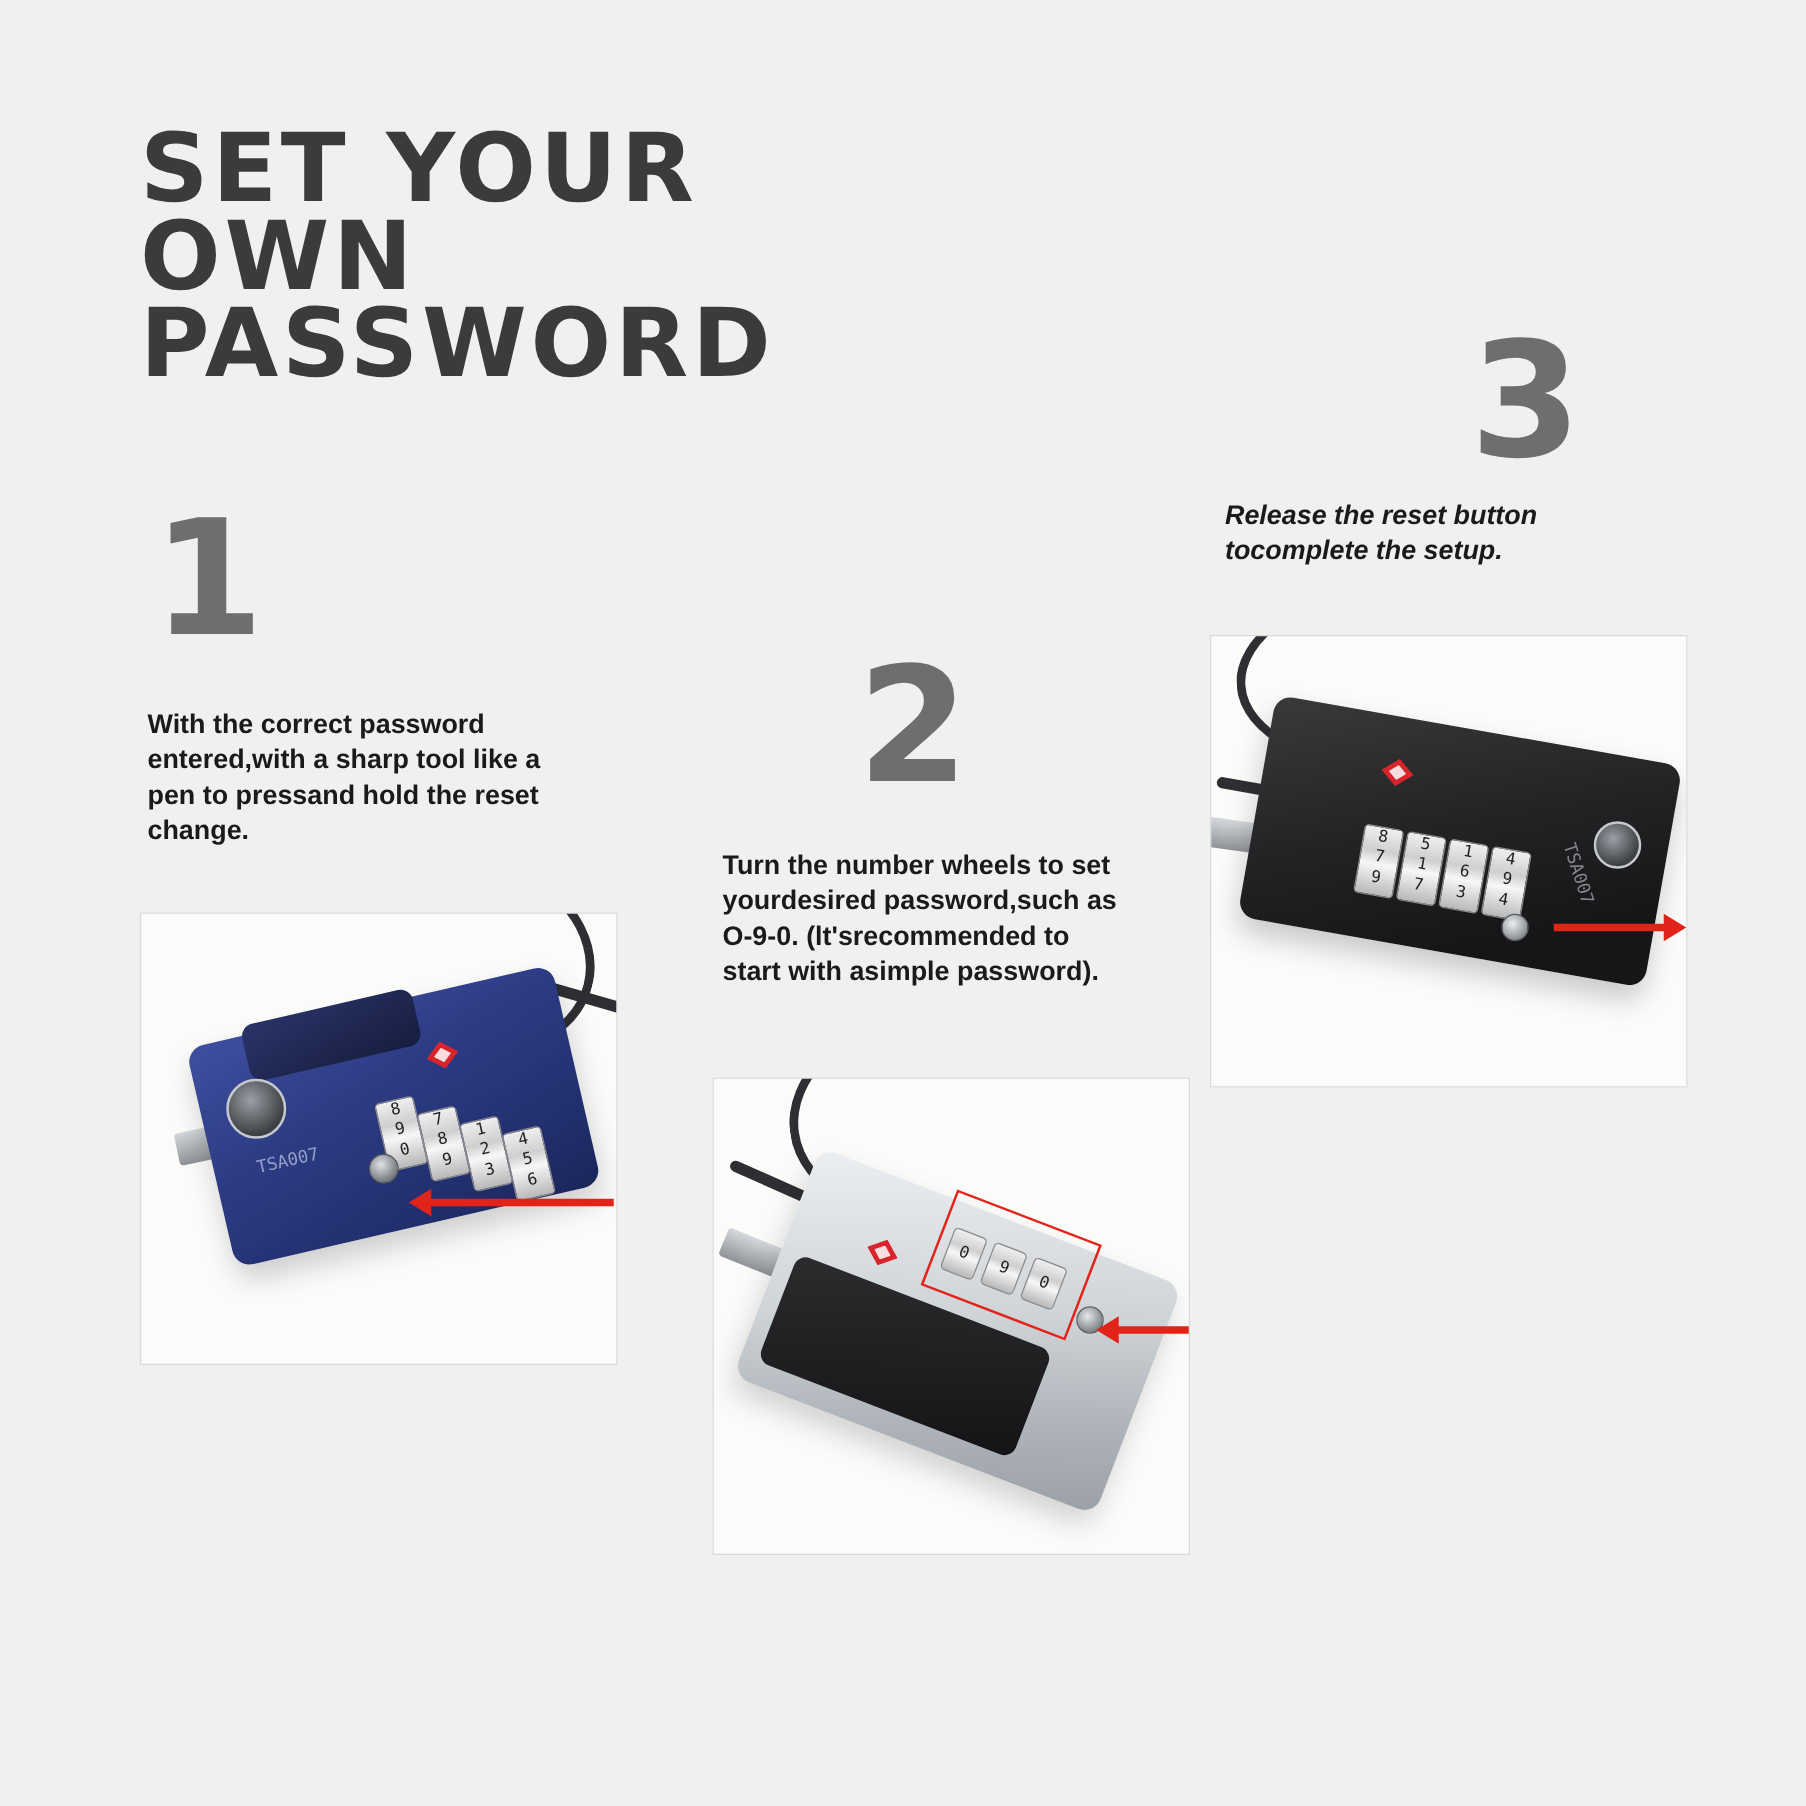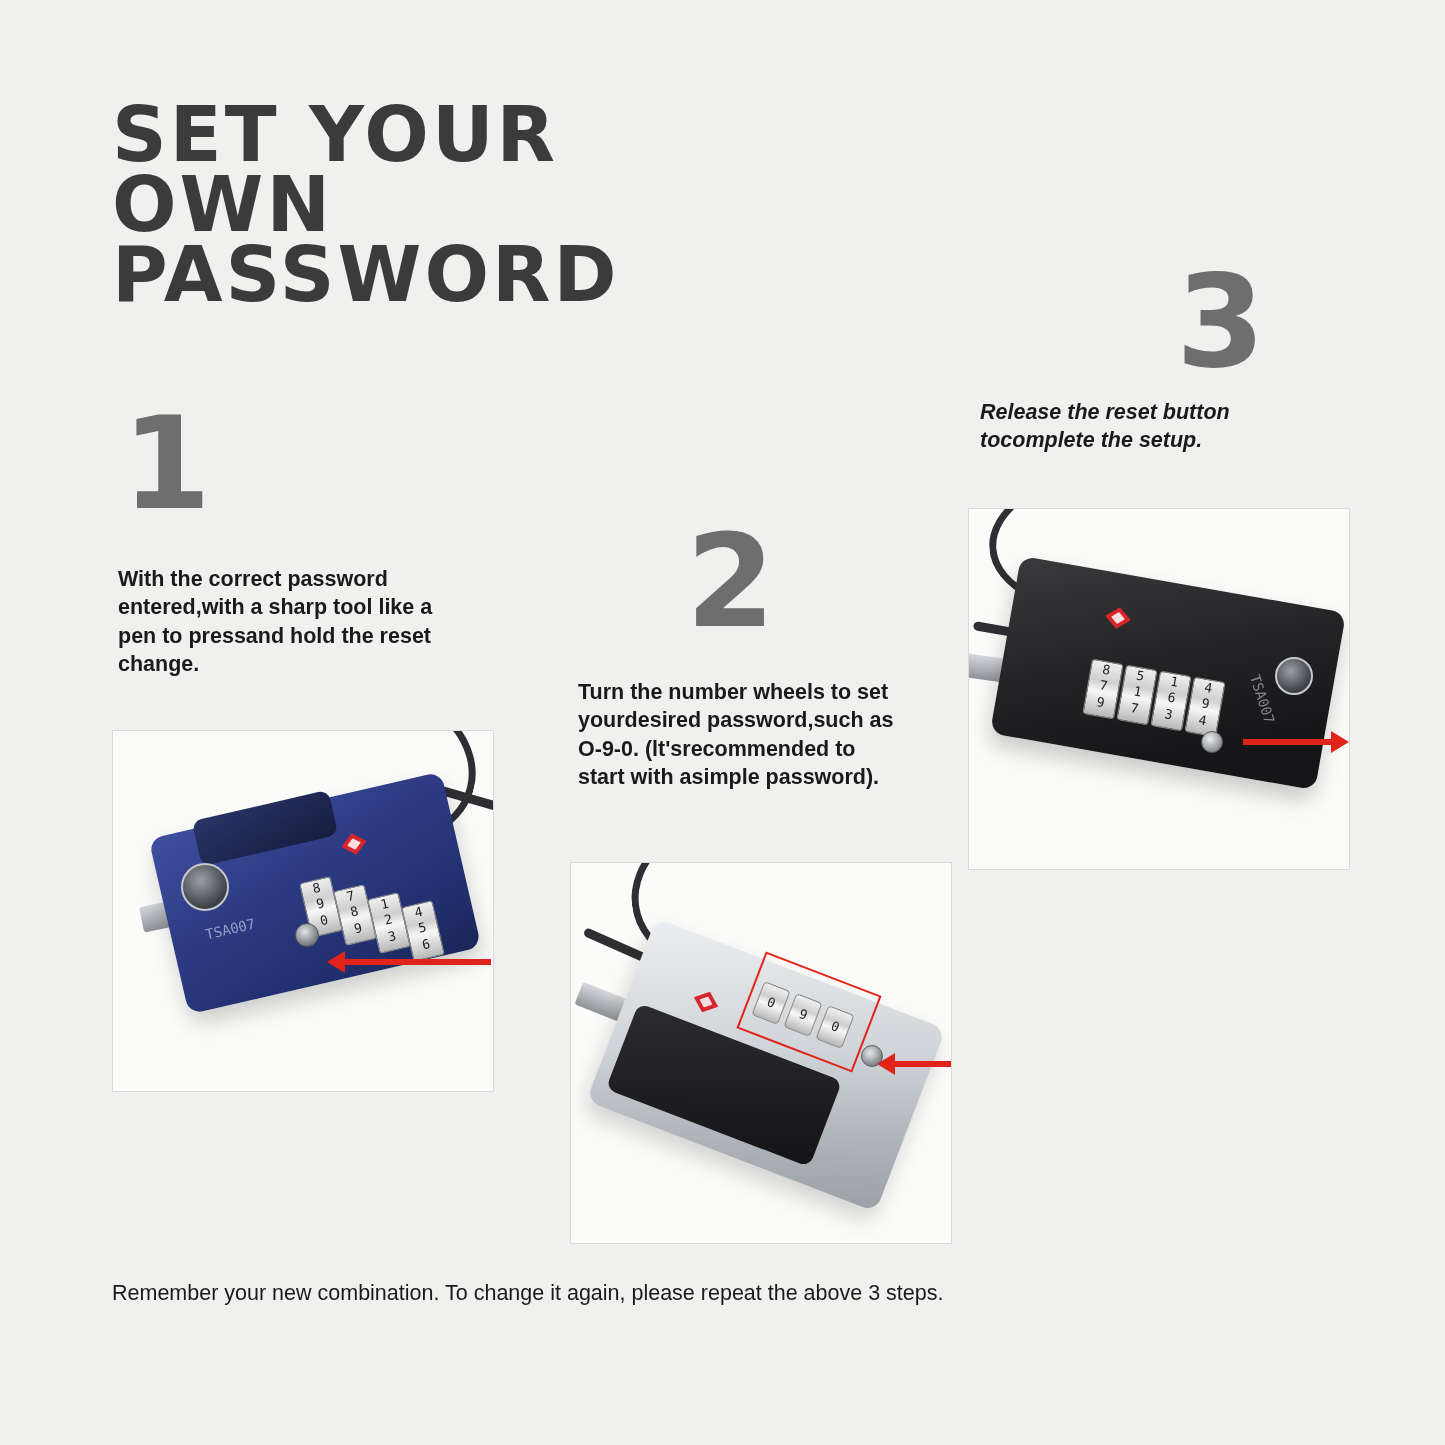--- a/index.html
+++ b/index.html
@@ -270,16 +270,15 @@
       <div class="keyhole" style="left:306px; top:148px; width:34px; height:34px;"></div>
 
       <div style="position:absolute; left:232px; top:222px; width:20px; height:20px; border-radius:50%;
                   background:radial-gradient(circle at 40% 35%, #eceff1, #85898d 75%); border:1px solid #55595d;"></div>
 
       <div class="arrow" style="left:274px; top:230px; width:90px;"></div>
     </div>
   </div>
 
   <div class="footer">
-    <div>Remember your new combination. To change it again, please repeat the above 3 steps.</div>
   </div>
 
 </div>
 
 </body></html>

